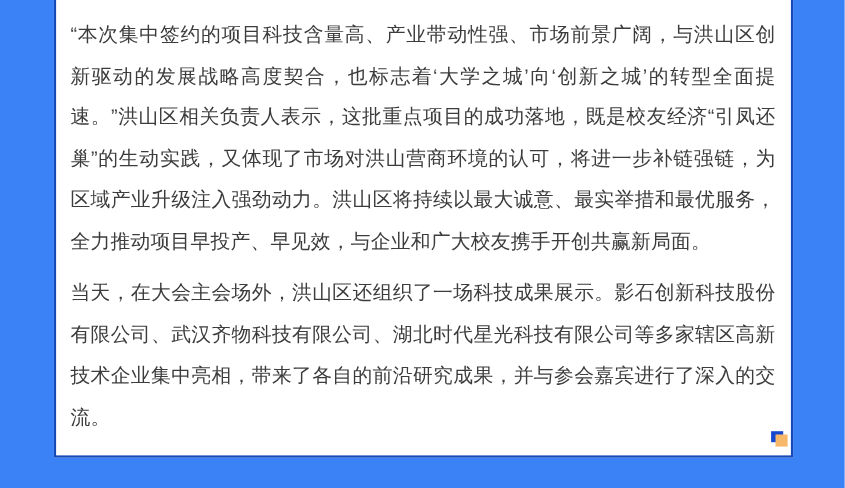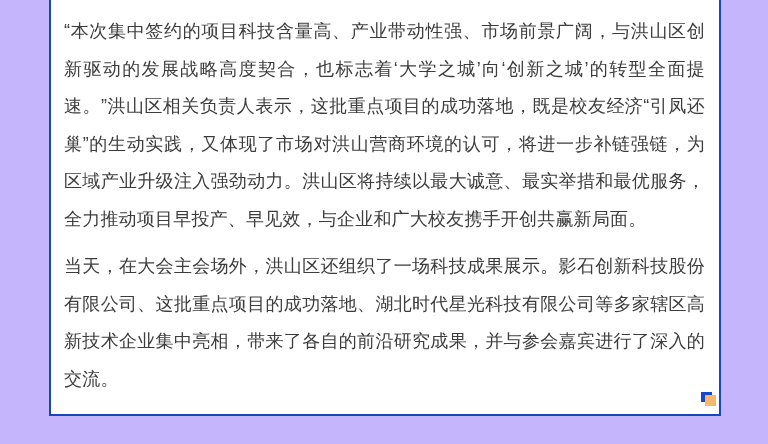--- a/index.html
+++ b/index.html
@@ -13,21 +13,21 @@
     width: 768px;
     height: 444px;
     background: #ffffff;
     overflow: hidden;
     font-family: "Liberation Sans", sans-serif;
   }
   .page {
     position: relative;
     width: 768px;
     height: 444px;
-    background: #c4b5fd;
+    background: #3b82f6;
   }
   .article-box {
     position: absolute;
     left: 49px;
     top: -4px; 
     width: 672px;
     height: 420px;
     border: 2px solid var(--border-color);
     background: #ffffff;
   }
@@ -67,20 +67,20 @@
     background: var(--icon-orange);
   }
 </style>
 </head>
 <body>
 
 <div class="page">
   <div class="article-box">
     <div class="article-text">
       <p>“本次集中签约的项目科技含量高、产业带动性强、市场前景广阔，与洪山区创新驱动的发展战略高度契合，也标志着‘大学之城’向‘创新之城’的转型全面提速。”洪山区相关负责人表示，这批重点项目的成功落地，既是校友经济“引凤还巢”的生动实践，又体现了市场对洪山营商环境的认可，将进一步补链强链，为区域产业升级注入强劲动力。洪山区将持续以最大诚意、最实举措和最优服务，全力推动项目早投产、早见效，与企业和广大校友携手开创共赢新局面。</p>
-      <p>当天，在大会主会场外，洪山区还组织了一场科技成果展示。影石创新科技股份有限公司、这批重点项目的成功落地、湖北时代星光科技有限公司等多家辖区高新技术企业集中亮相，带来了各自的前沿研究成果，并与参会嘉宾进行了深入的交流。</p>
+      <p>当天，在大会主会场外，洪山区还组织了一场科技成果展示。影石创新科技股份有限公司、武汉齐物科技有限公司、湖北时代星光科技有限公司等多家辖区高新技术企业集中亮相，带来了各自的前沿研究成果，并与参会嘉宾进行了深入的交流。</p>
     </div>
     <div class="end-marker">
       <div class="blue-sq"></div>
       <div class="orange-sq"></div>
     </div>
   </div>
 </div>
 
 </body></html>

